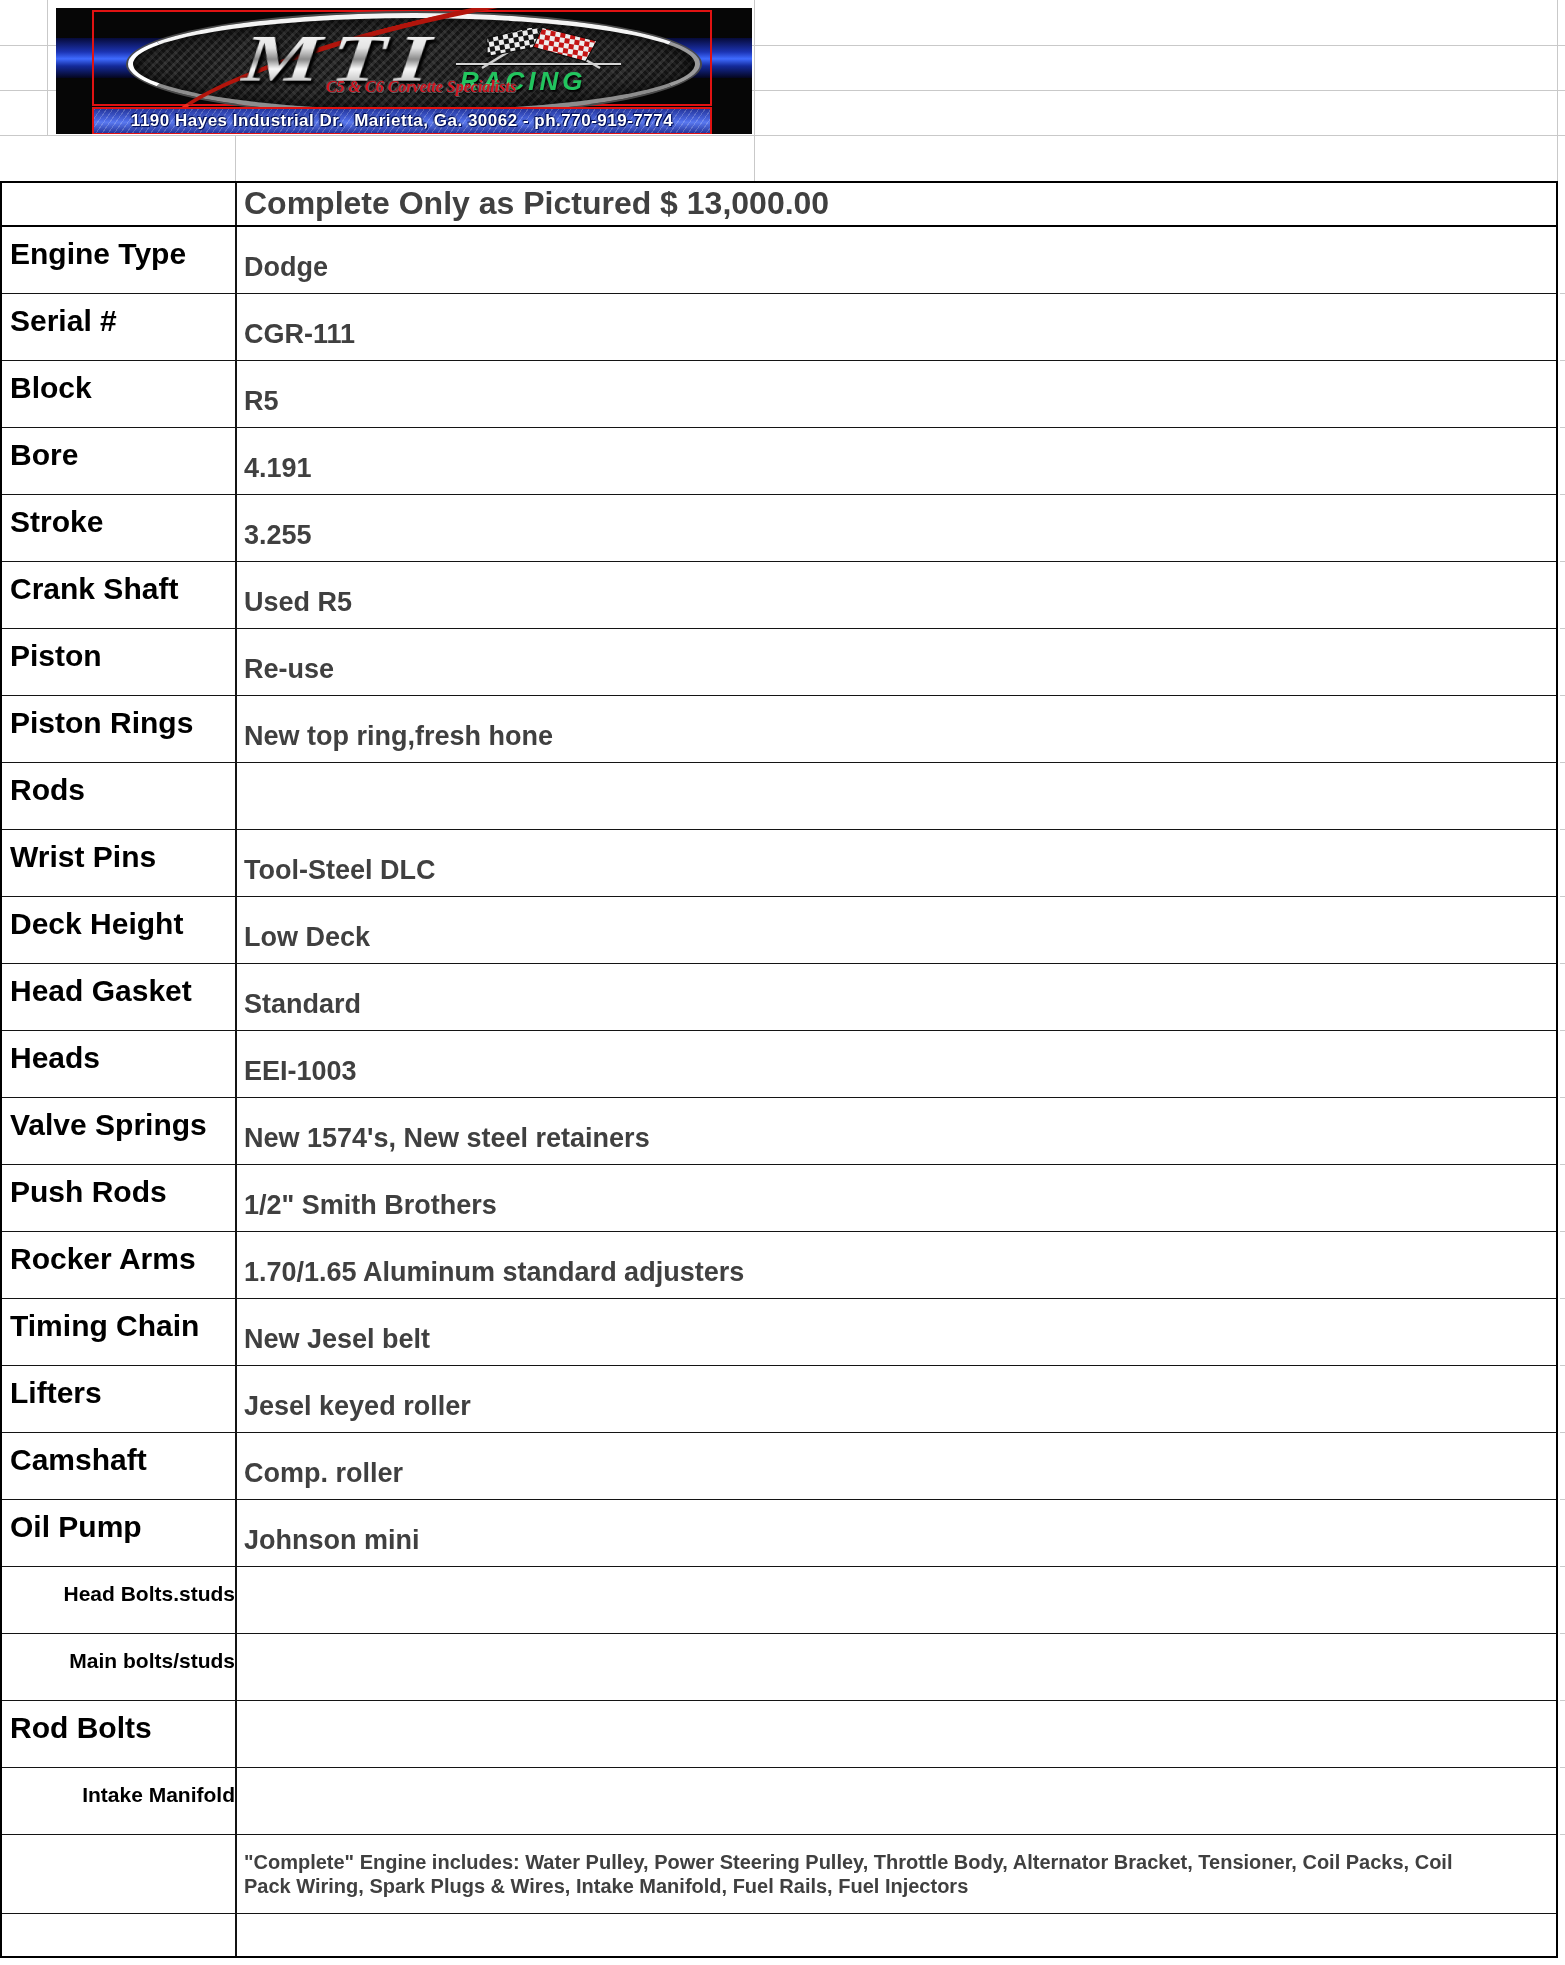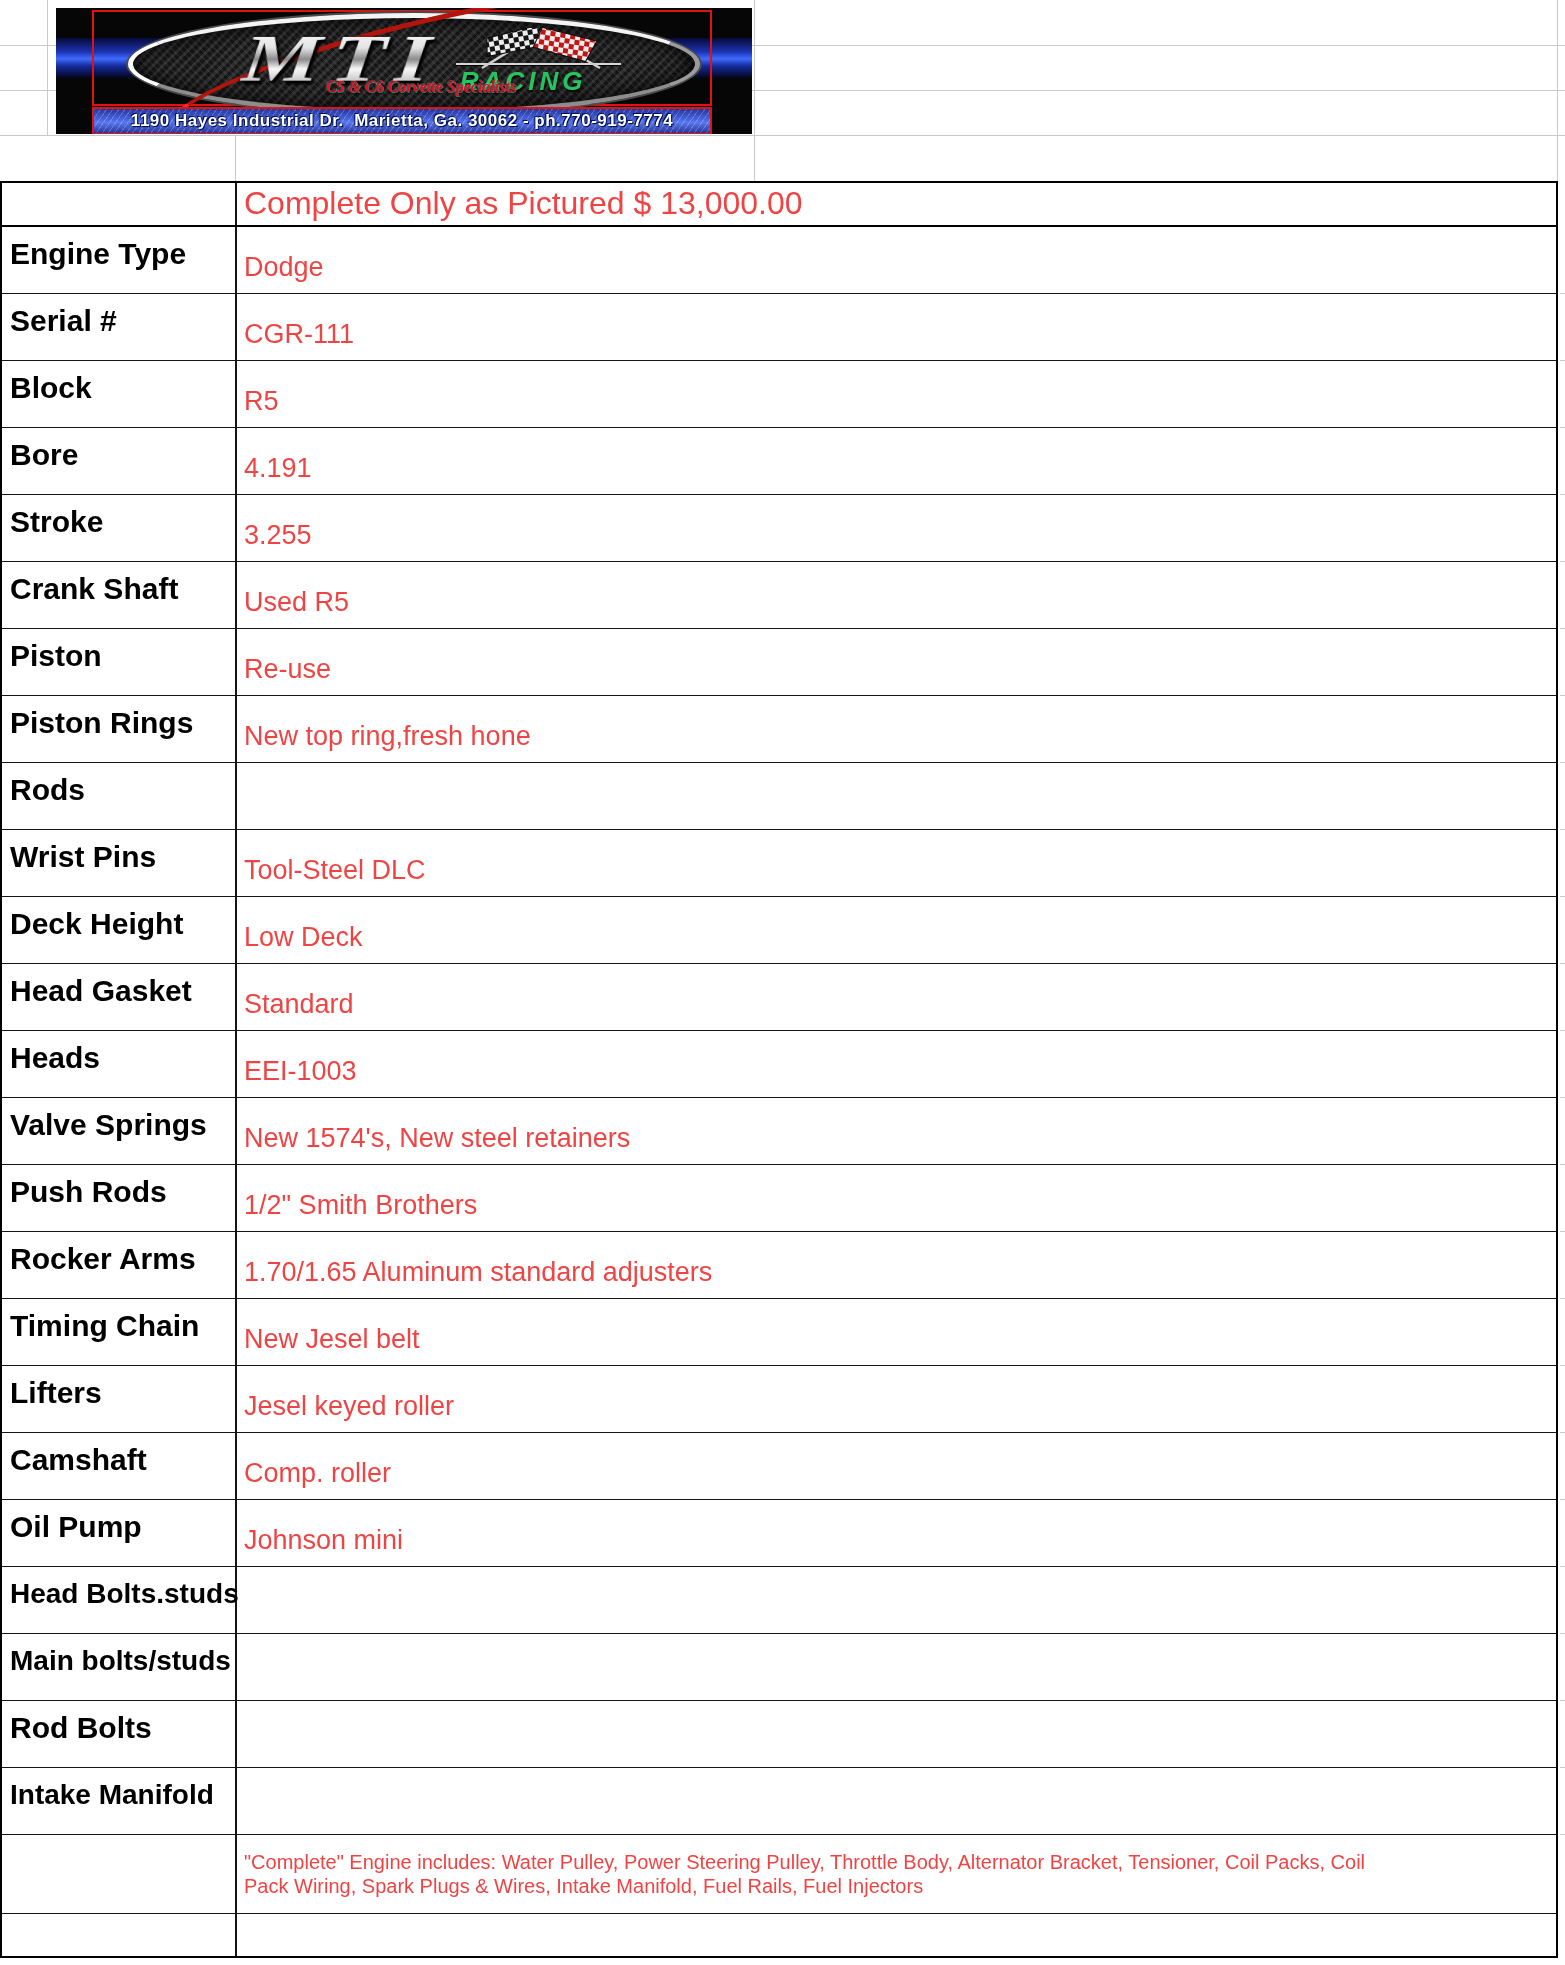--- a/index.html
+++ b/index.html
@@ -58,23 +58,23 @@
               box-sizing:border-box;background:#fff;}
   .t-row{display:flex;border-bottom:1px solid #141414;box-sizing:border-box;}
   .t-row.title-row{height:44px;border-bottom:2px solid #000;}
   .t-row.spec{height:67px;}
   .t-row.footnote-row{height:79px;}
   .t-row.empty-row{height:42px;border-bottom:none;}
   .cell-label{width:235px;box-sizing:border-box;border-right:2px solid #141414;
               display:flex;align-items:center;padding-left:8px;
               font-family:Liberation Sans, sans-serif;font-weight:bold;font-size:30px;color:#000;}
   .cell-label .inner{transform:translateY(-6px);white-space:nowrap;}
-  .cell-label.small-label{font-size:28px;}
+  .cell-label.small-label{font-size:21px;justify-content:flex-end;}
   .cell-value{flex:1;display:flex;align-items:flex-end;padding:0 8px 10px 7px;
-              font-weight:normal;font-size:27px;color:#ef4444;white-space:nowrap;}
+              font-weight:bold;font-size:27px;color:#404040;white-space:nowrap;}
   .title-row .cell-value{font-size:32px;padding-bottom:3px;align-items:flex-end;}
   .footnote-row .cell-value{display:flex;flex-direction:column;align-items:flex-start;
               justify-content:center;font-size:20px;line-height:24px;padding-bottom:0;white-space:normal;}
 </style>
 </head>
 <body>
 
 <div class="page">
 
   <div class="hline" style="top:45px"></div>

